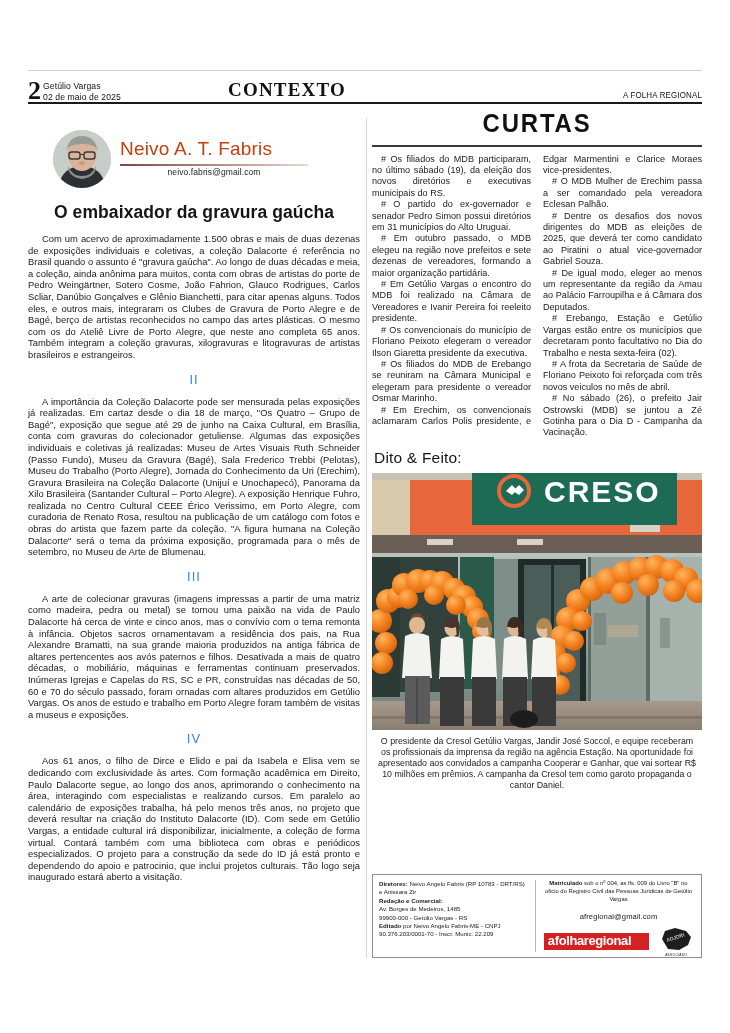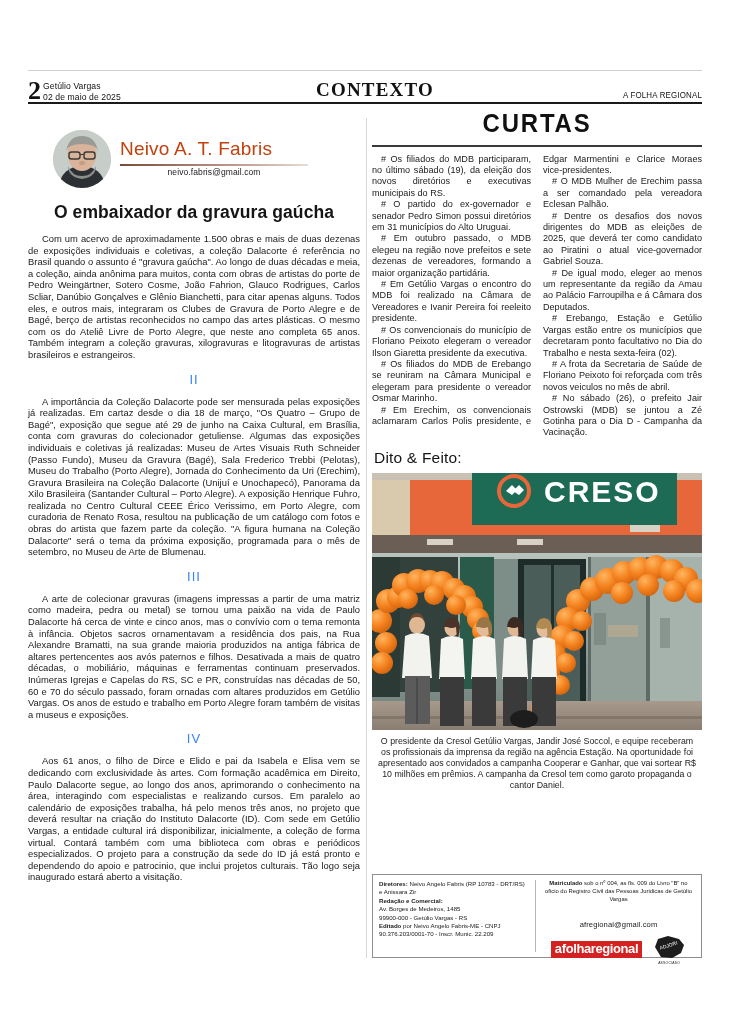--- a/index.html
+++ b/index.html
@@ -43,21 +43,20 @@
     margin-right: 3px;
     letter-spacing: -1px;
   }
   .mast-left-lines {
     font-size: 8.6px;
     line-height: 10.5px;
     letter-spacing: 0.1px;
   }
   .mast-center {
     flex: 1;
-    text-align: center;
     font-family: "Liberation Serif", serif;
     font-weight: bold;
     font-size: 19px;
     letter-spacing: 1.2px;
     padding-bottom: 1px;
   }
   .mast-right {
     width: 180px;
     text-align: right;
     font-size: 9px;
@@ -258,36 +257,36 @@
     flex: 1;
     font-size: 5.9px;
     line-height: 7.8px;
     text-align: center;
     color: #1a1a1a;
     position: relative;
   }
   .exp-right b { font-weight: bold; }
   .exp-email {
     font-size: 7.6px;
-    margin-top: 18px;
+    margin-top: 10px;
     letter-spacing: 0.1px;
   }
   .exp-logos {
     display: flex;
     align-items: center;
     justify-content: center;
     gap: 10px;
     margin-top: 5px;
   }
   .logo-afolha {
     background: #d42121;
     color: #ffffff;
     font-weight: bold;
     font-size: 13px;
-    padding: 1px 4px 2px 4px;
+    padding: 1px 18px 2px 4px;
     letter-spacing: -0.4px;
     line-height: 14px;
     font-family: "Liberation Sans", sans-serif;
   }
   .logo-afolha .w { color: #ffffff; }
   .logo-adjori {
     width: 34px;
     height: 30px;
     position: relative;
   }

